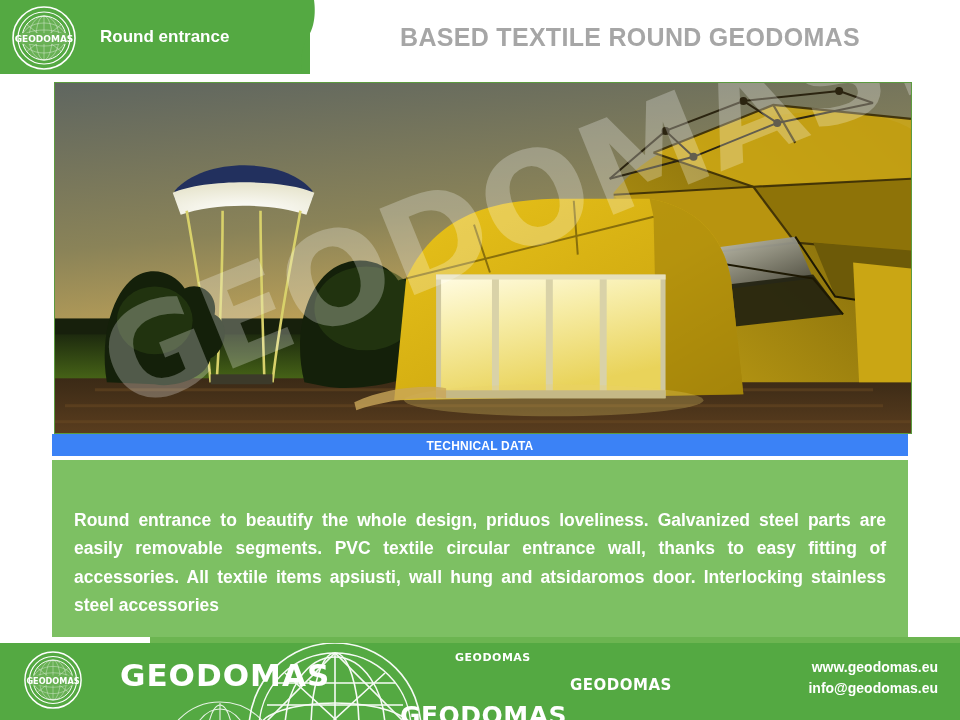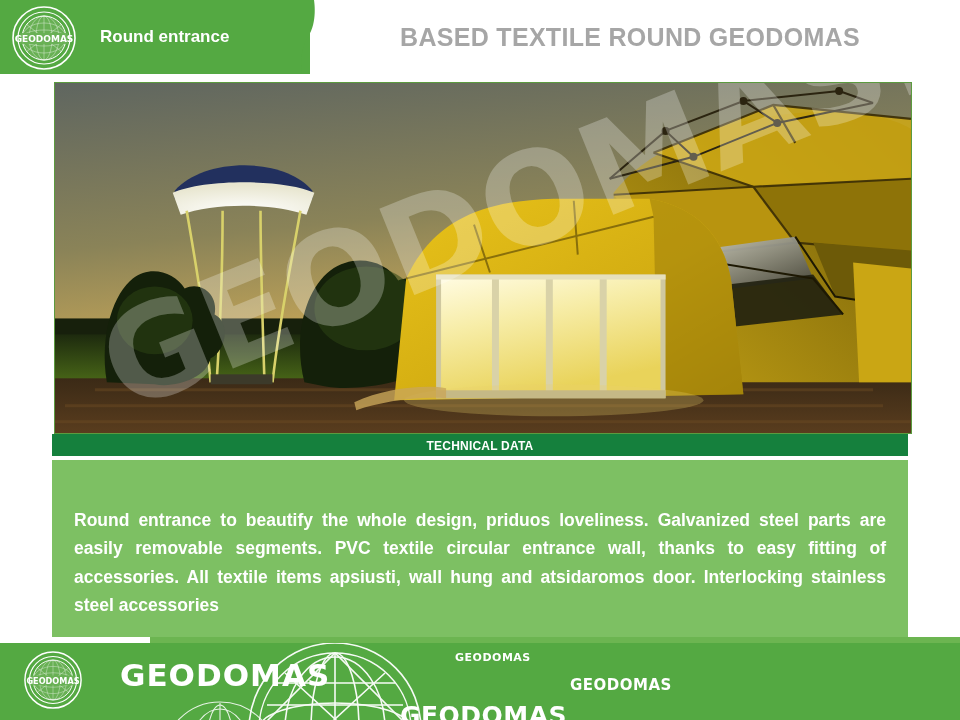--- a/index.html
+++ b/index.html
@@ -23,21 +23,21 @@
 
   .logo-badge { position:absolute; left:12px; top:6px; width:64px; height:64px; }
 
   
   .photo-wrap { position:absolute; left:54px; top:82px; width:858px; height:352px;
      border:1px solid #5b9b3f; overflow:hidden; background:#1a1208; }
   .photo { position:absolute; inset:0; }
 
   
   .tech-outer { position:absolute; left:52px; top:434px; width:856px; height:24px;
-     background:#15803d; display:flex; align-items:center; justify-content:center; }
+     background:#3b82f6; display:flex; align-items:center; justify-content:center; }
   .tech-outer:after { content:""; position:absolute; left:0; right:0; bottom:0;
      height:2px; background:#ffffff; }
   .tech-label { color:#ffffff; font-size:12px; font-weight:bold; letter-spacing:.2px;
      position:relative; z-index:2; }
 
   
   .body-panel { position:absolute; left:52px; top:460px; width:856px; height:177px;
      background:#7dc063; padding:14px 22px 0 22px; }
   .body-text { color:#ffffff; font-size:17.5px; font-weight:bold; line-height:1.62;
      text-align:justify;margin-top:32px; }
@@ -297,15 +297,19 @@
       </g>
       <rect x="8" y="27" width="48" height="11" fill="#68b054" opacity="0.9"></rect>
       <text x="32" y="36" text-anchor="middle" font-family="DejaVu Sans, sans-serif" font-size="9" font-weight="bold" fill="#ffffff">GEODOMAS</text>
     </svg>
 
     <div class="footer-word">GEODOMAS</div>
     <div class="fw-small fw-a">GEODOMAS</div>
     <div class="fw-small fw-b">GEODOMAS</div>
     <div class="fw-small fw-c">GEODOMAS</div>
 
+    <div class="contact">
+      <div>www.geodomas.eu</div>
+      <div>info@geodomas.eu</div>
+    </div>
   </div>
 
 </div>
 
 </body></html>

